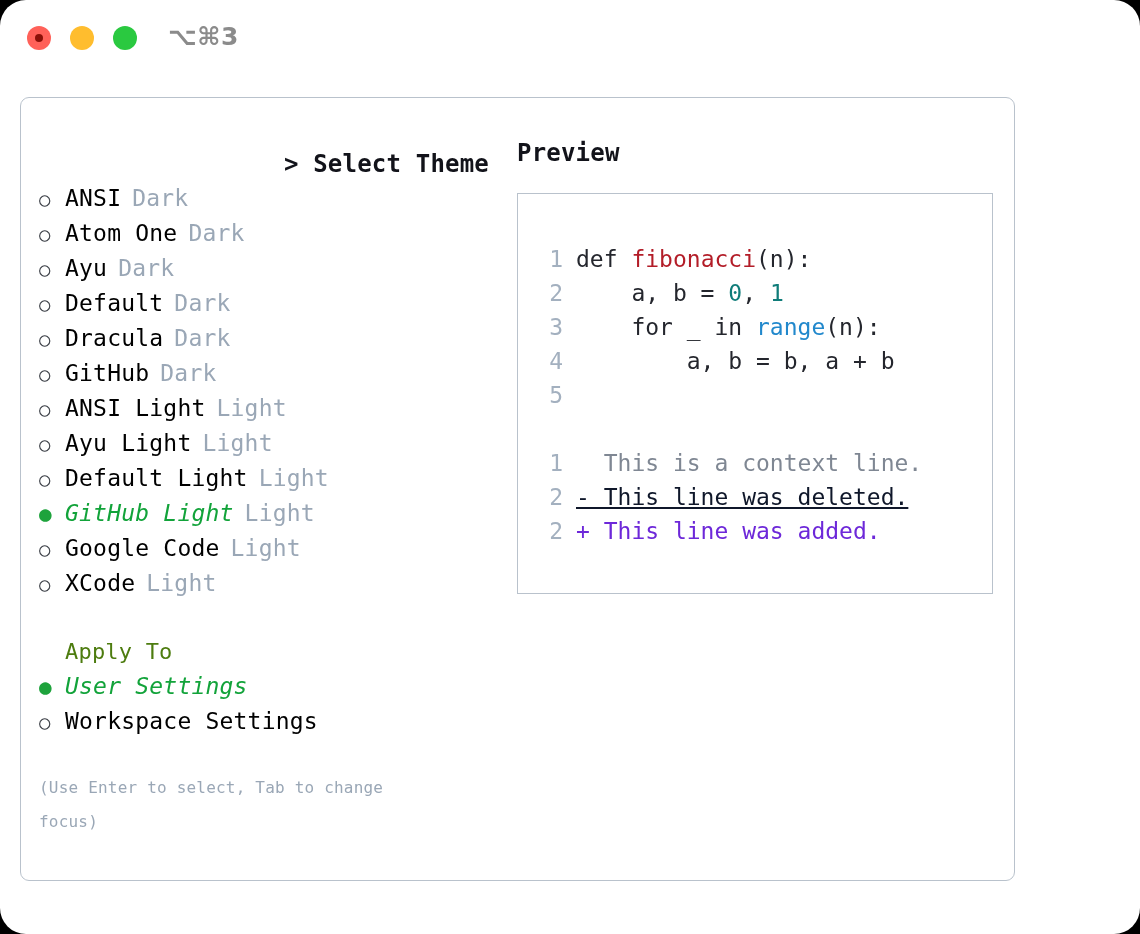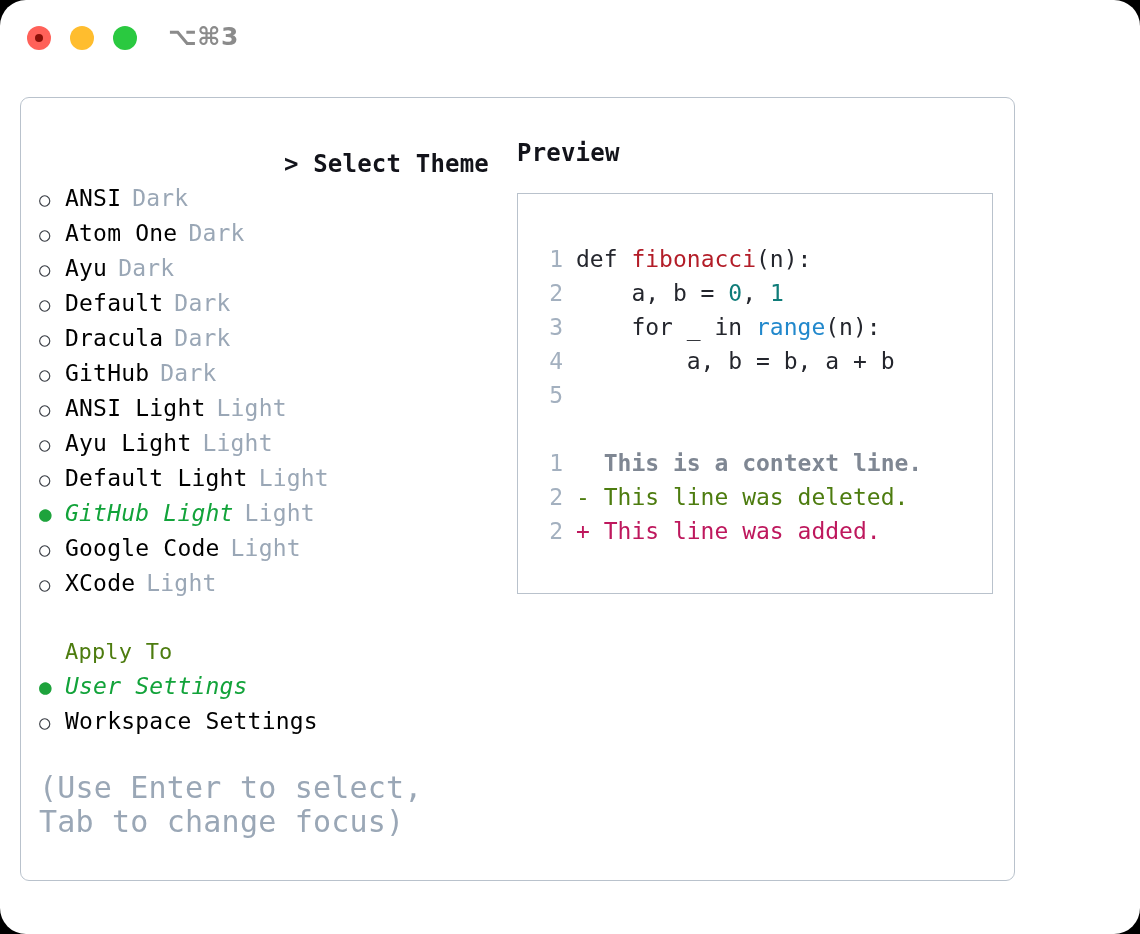--- a/index.html
+++ b/index.html
@@ -139,21 +139,21 @@
     font-size: 22px;
     color: #4d7c0f;
     line-height: 34px;
     padding-left: 26px;
     white-space: pre;
     letter-spacing: 0.2px;
   }
 
   .hint {
     margin-top: 32px;
-    font-size: 30px;
+    font-size: 16px;
     color: #9aa7b6;
     line-height: 34px;
     width: 400px;
     letter-spacing: 0.2px;
   }
 
   
   .preview-title {
     font-size: 24px;
     font-weight: bold;
@@ -184,23 +184,23 @@
     color: #a3b0bf;
     padding-right: 13px;
   }
   .code-text { color: #24262d; }
   .blank-line { height: 34px; }
 
   .tok-fn   { color: #b31d28; }
   .tok-num  { color: #0f7c79; }
   .tok-call { color: #2188cc; }
 
-  .diff-context .code-text { color: #7f8793; font-weight: bold; }
-  .diff-del .code-text     { color: #4d7c0f; }
-  .diff-add .code-text     { color: #be185d; text-align: center; }
+  .diff-context .code-text { color: #7f8793; }
+  .diff-del .code-text     { color: #0f172a; text-decoration: underline; }
+  .diff-add .code-text     { color: #6d28d9; text-align: center; }
 </style>
 </head>
 <body>
 
 <div class="window">
 
   <div class="titlebar">
     <div class="lights">
       <span class="light red"></span>
       <span class="light yellow"></span>

